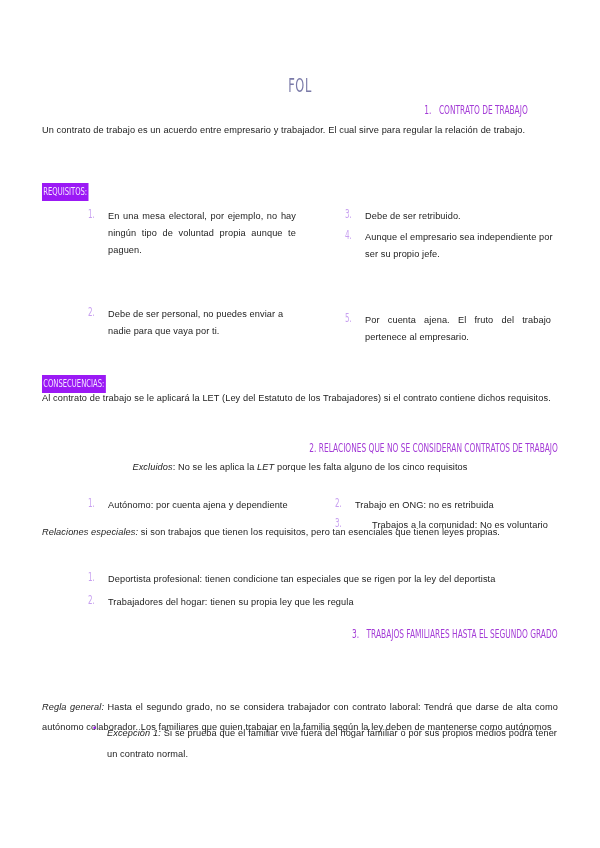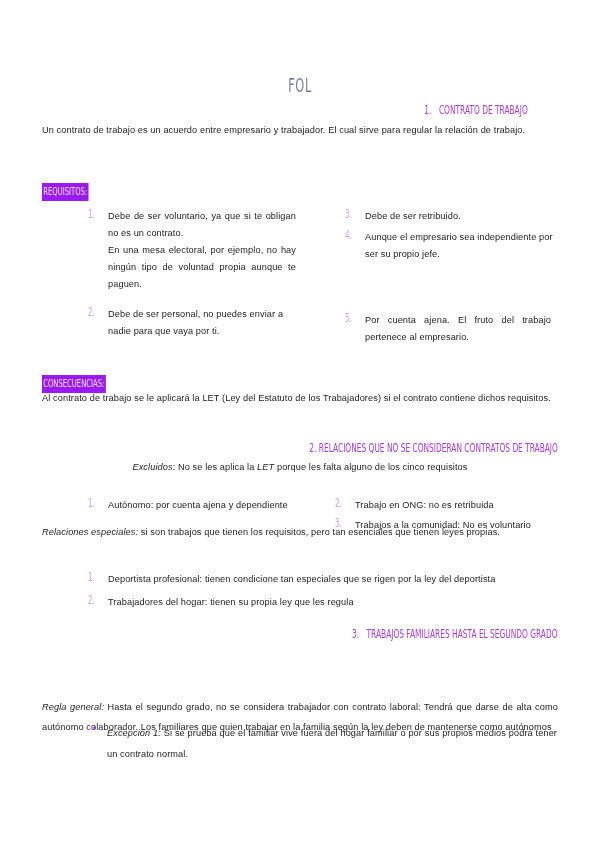--- a/index.html
+++ b/index.html
@@ -36,21 +36,20 @@
 
 <div class="abs body-text justify" style="left:42px; top:122px; width:516px;">Un contrato de trabajo es un acuerdo entre empresario y trabajador. El cual sirve para regular la relación de trabajo.</div>
 
 <div class="abs" style="left:42px; top:169px;margin-top:12px;">
   <span class="label-hl">Requisitos:</span>
 </div>
 
 <div class="item" style="left:88px; top:208px; width:210px;">
   <span class="mk num-marker">1.</span>
   <div class="txt body-text justify" style="width:188px;">
-    <div>Debe de ser voluntario, ya que si te obligan no es un contrato.</div>
     <div>En una mesa electoral, por ejemplo, no hay ningún tipo de voluntad propia aunque te paguen.</div>
   </div>
 </div>
 
 <div class="item" style="left:88px; top:306px; width:210px;">
   <span class="mk num-marker">2.</span>
   <div class="txt body-text" style="width:192px;">
     <div>Debe de ser personal, no puedes enviar a nadie para que vaya por ti.</div>
   </div>
 </div>
@@ -93,21 +92,21 @@
   <div class="txt body-text" style="width:210px; white-space:nowrap; overflow:hidden;">Autónomo: por cuenta ajena y dependiente</div>
 </div>
 
 <div class="item" style="left:335px; top:497px; width:230px;">
   <span class="mk num-marker">2.</span>
   <div class="txt body-text" style="width:210px; white-space:nowrap;">Trabajo en ONG: no es retribuida</div>
 </div>
 
 <div class="item" style="left:335px; top:517px; width:230px;">
   <span class="mk num-marker">3.</span>
-  <div class="txt body-text" style="width:210px; white-space:nowrap;">Trabajos a la comunidad: No es voluntario</div>
+  <div class="txt body-text" style="width:210px; white-space:nowrap;text-align:center;">Trabajos a la comunidad: No es voluntario</div>
 </div>
 
 <div class="abs body-text" style="left:42px; top:524px; width:530px; white-space:nowrap;">
   <em>Relaciones especiales:</em><span> si son trabajos que tienen los requisitos, pero tan esenciales que tienen leyes propias.</span>
 </div>
 
 <div class="item" style="left:88px; top:571px; width:480px;">
   <span class="mk num-marker">1.</span>
   <div class="txt body-text" style="width:460px; white-space:nowrap;">Deportista profesional: tienen condicione tan especiales que se rigen por la ley del deportista</div>
 </div>

